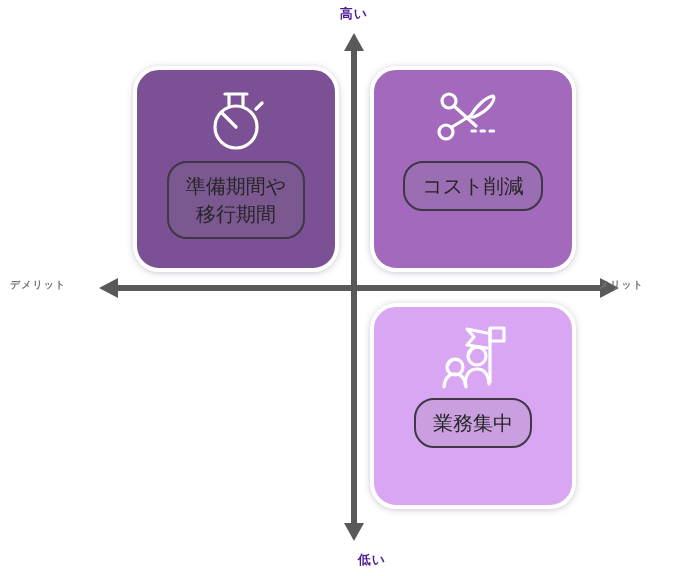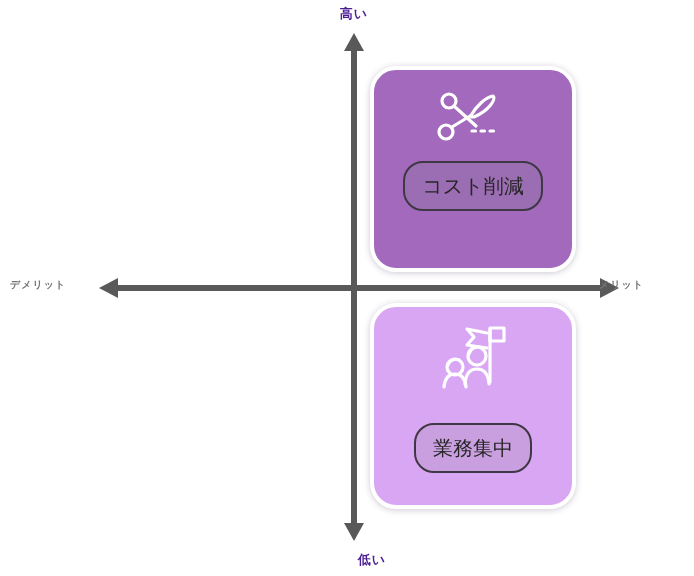--- a/index.html
+++ b/index.html
@@ -98,40 +98,56 @@
       <polygon points="99,288 118,278 118,298"></polygon>
       <polygon points="619,288 600,278 600,298"></polygon>
     </g>
   </svg>
 
   <div class="axis-label small label-top">高い</div>
   <div class="axis-label small label-bottom">低い</div>
   <div class="axis-label label-left">デメリット</div>
   <div class="axis-label label-right">メリット</div>
 
+  <div class="quadrant q-top-left" style="background-color: rgb(123, 80, 148);">
+    <div class="q-icon">
+      <svg viewBox="0 0 76 76">
+        <circle cx="38" cy="44" r="21"></circle>
+        <line x1="38" y1="44" x2="24" y2="30"></line>
+        <line x1="31" y1="13" x2="31" y2="22"></line>
+        <line x1="45" y1="13" x2="45" y2="22"></line>
+        <line x1="27" y1="11" x2="49" y2="11"></line>
+        <line x1="58" y1="26" x2="64" y2="20"></line>
+      </svg>
+    </div>
+    <div class="pill">
+      <span>準備期間や</span>
+      <span>移行期間</span>
+    </div>
+  </div>
 
   <div class="quadrant q-top-right" style="background-color: rgb(162, 105, 189);">
     <div class="q-icon">
       <svg viewBox="0 0 76 76">
         <circle cx="14" cy="18" r="7"></circle>
         <circle cx="11" cy="49" r="7"></circle>
         <line x1="19" y1="23" x2="41" y2="43"></line>
         <line x1="17" y1="44" x2="35" y2="33"></line>
         <path d="M35,34 C41,23 51,14 58,13 C61,16 55,27 39,34 Z"></path>
         <line x1="37" y1="48" x2="64" y2="48" stroke-dasharray="3.5 5.5"></line>
       </svg>
     </div>
     <div class="pill">
       <span>コスト削減</span>
       <span></span>
     </div>
   </div>
 
 
-  <div class="quadrant q-bottom-right" style="background-color: rgb(217, 166, 244); gap: 25px;">
+  <div class="quadrant q-bottom-right" style="background-color: rgb(217, 166, 244);">
     <div class="q-icon">
       <svg viewBox="0 0 76 76">
         <line x1="55" y1="10" x2="55" y2="62"></line>
         <rect x="55" y="8" width="14" height="13"></rect>
         <path d="M52,13 L32,9 L39,17 L32,25 L52,28"></path>
         <circle cx="42" cy="36" r="9"></circle>
         <path d="M34,34 a9,9 0 0 1 13,-6"></path>
         <path d="M30,64 C31,51 37,49 42,49 C47,49 53,51 54,64"></path>
         <circle cx="20" cy="47" r="8"></circle>
         <path d="M13,45 a8,8 0 0 1 11,-5"></path>

